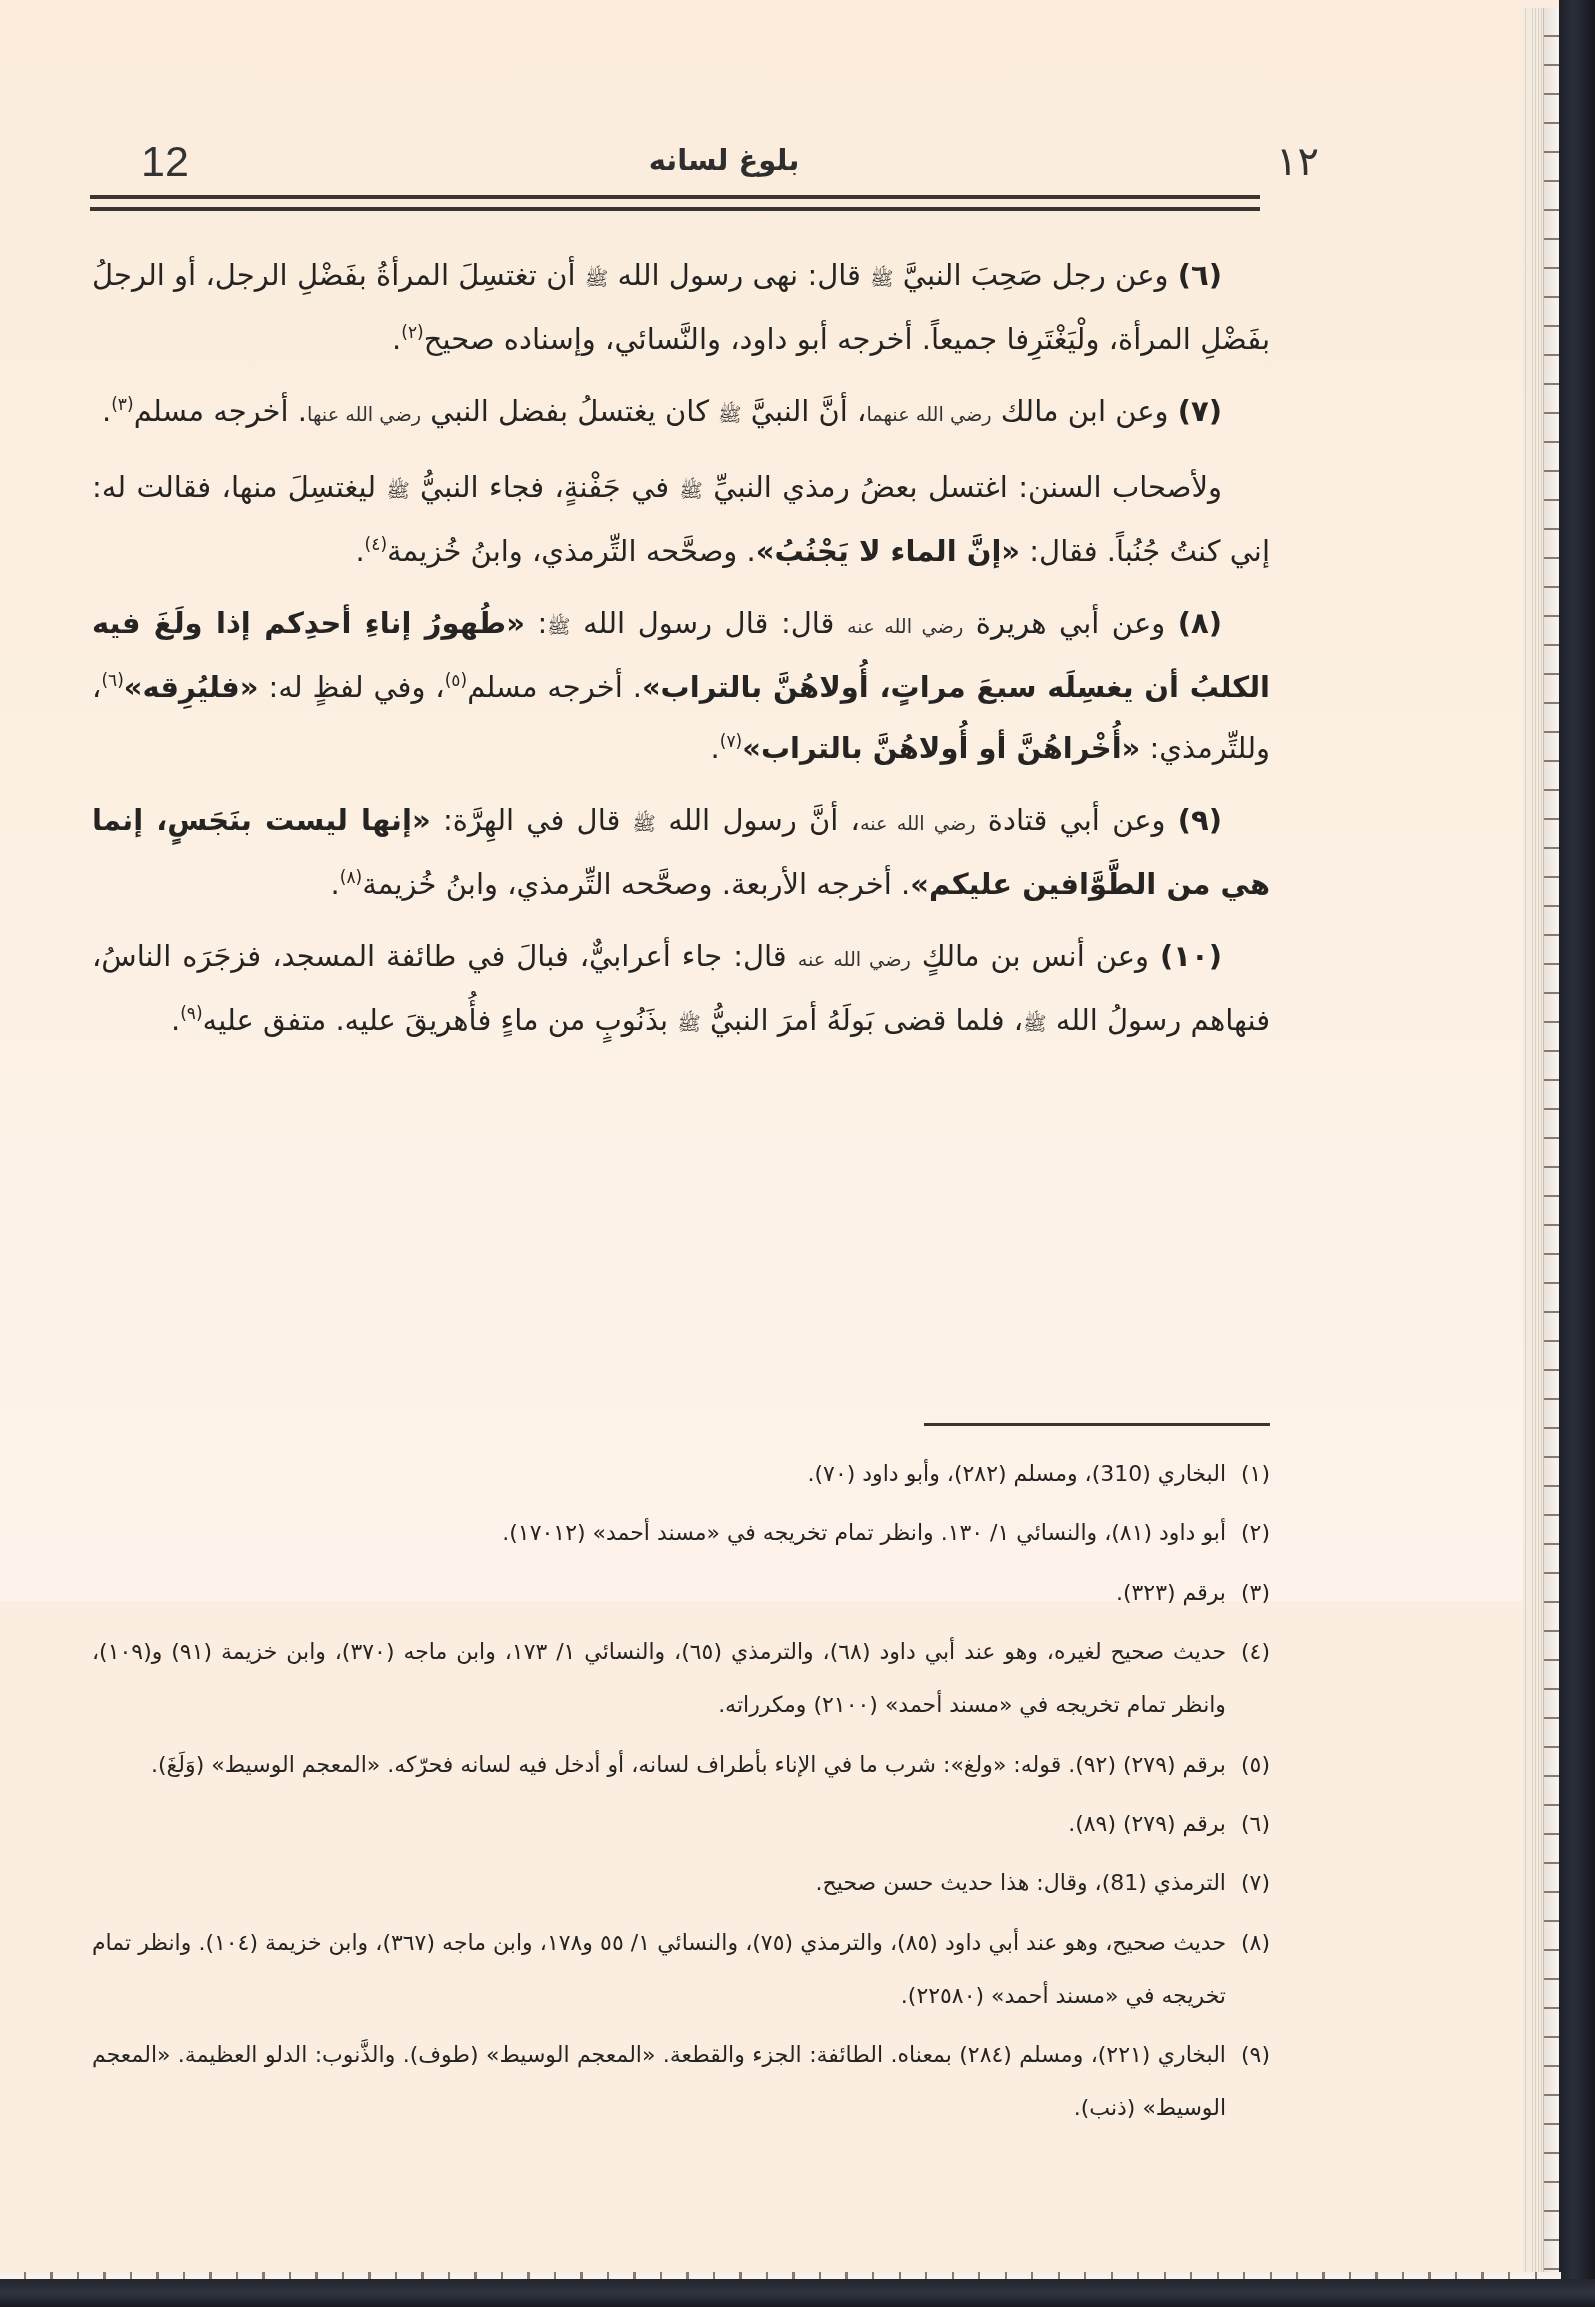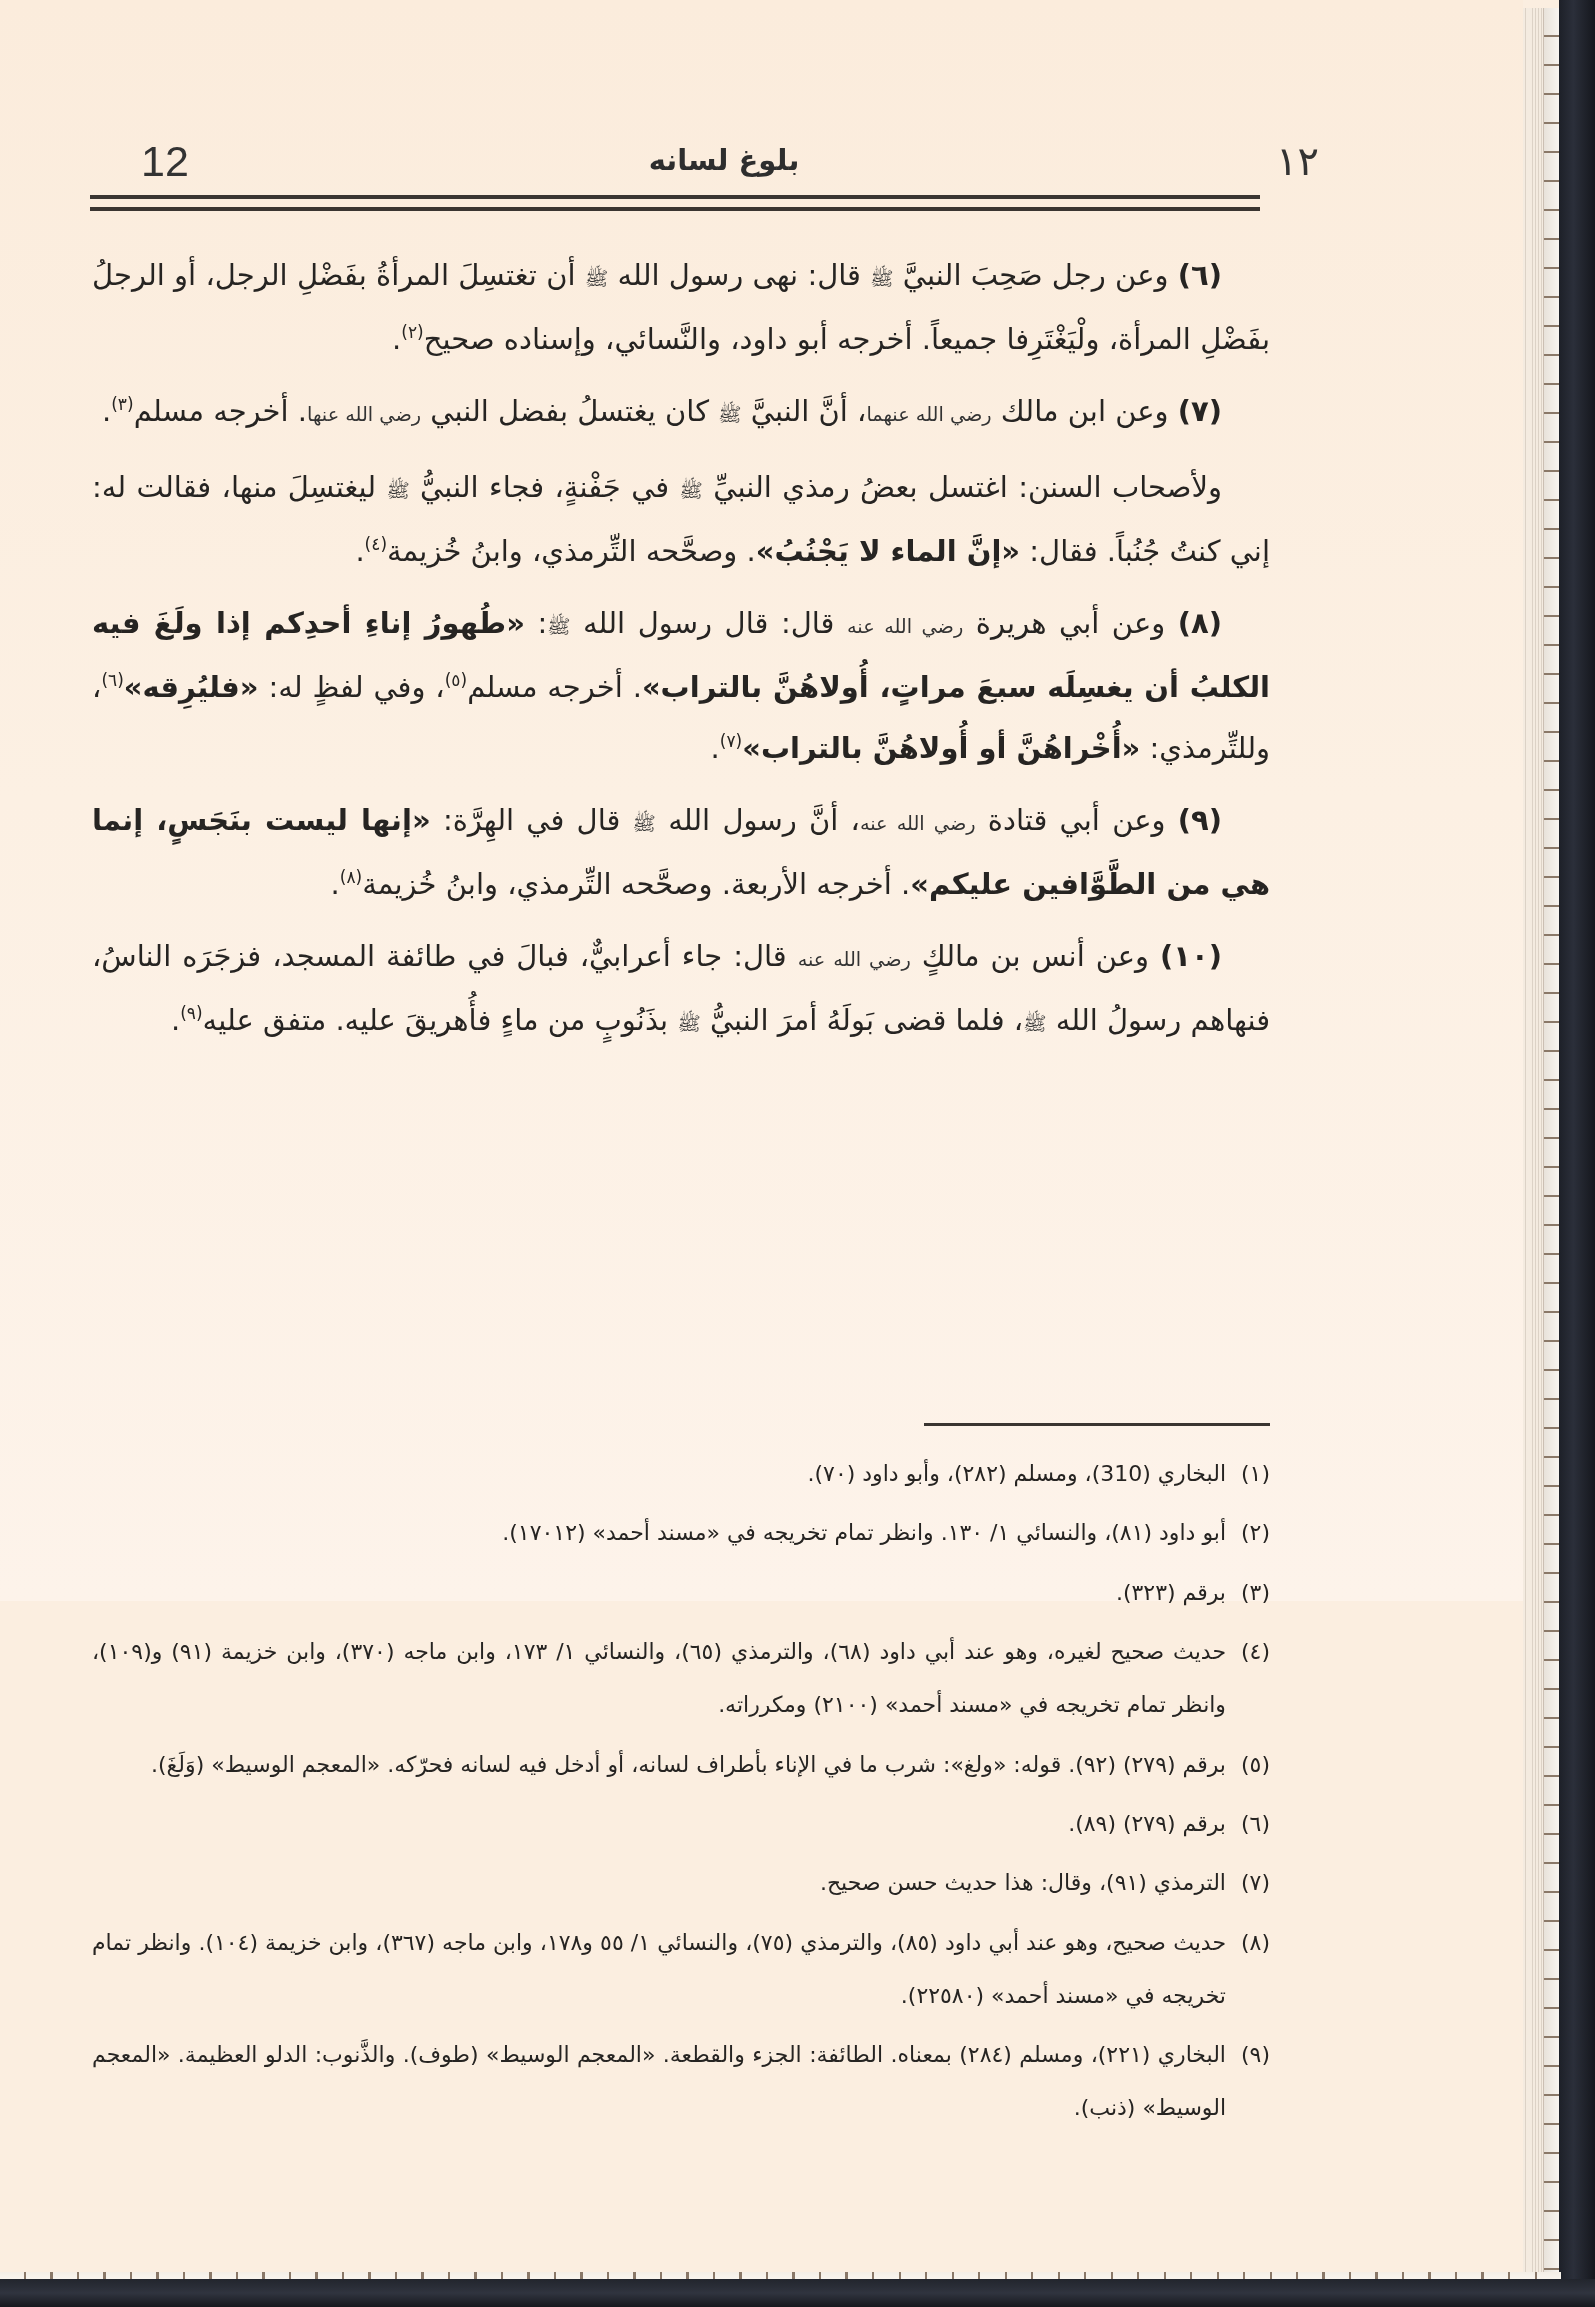--- a/index.html
+++ b/index.html
@@ -133,21 +133,21 @@
       <div class="fn-item">
         <span class="fn-label">(٥)</span>
         <span class="fn-text">برقم (٢٧٩) (٩٢). قوله: «ولغ»: شرب ما في الإناء بأطراف لسانه، أو أدخل فيه لسانه فحرّكه. «المعجم الوسيط» (وَلَغَ).</span>
       </div>
       <div class="fn-item">
         <span class="fn-label">(٦)</span>
         <span class="fn-text">برقم (٢٧٩) (٨٩).</span>
       </div>
       <div class="fn-item">
         <span class="fn-label">(٧)</span>
-        <span class="fn-text">الترمذي (٩١)، وقال: هذا حديث حسن صحيح.</span>
+        <span class="fn-text">الترمذي (81)، وقال: هذا حديث حسن صحيح.</span>
       </div>
       <div class="fn-item">
         <span class="fn-label">(٨)</span>
         <span class="fn-text">حديث صحيح، وهو عند أبي داود (٨٥)، والترمذي (٧٥)، والنسائي ١/ ٥٥ و١٧٨، وابن ماجه (٣٦٧)، وابن خزيمة (١٠٤). وانظر تمام تخريجه في «مسند أحمد» (٢٢٥٨٠).</span>
       </div>
       <div class="fn-item">
         <span class="fn-label">(٩)</span>
         <span class="fn-text">البخاري (٢٢١)، ومسلم (٢٨٤) بمعناه. الطائفة: الجزء والقطعة. «المعجم الوسيط» (طوف). والذَّنوب: الدلو العظيمة. «المعجم الوسيط» (ذنب).</span>
       </div>
     </div>

